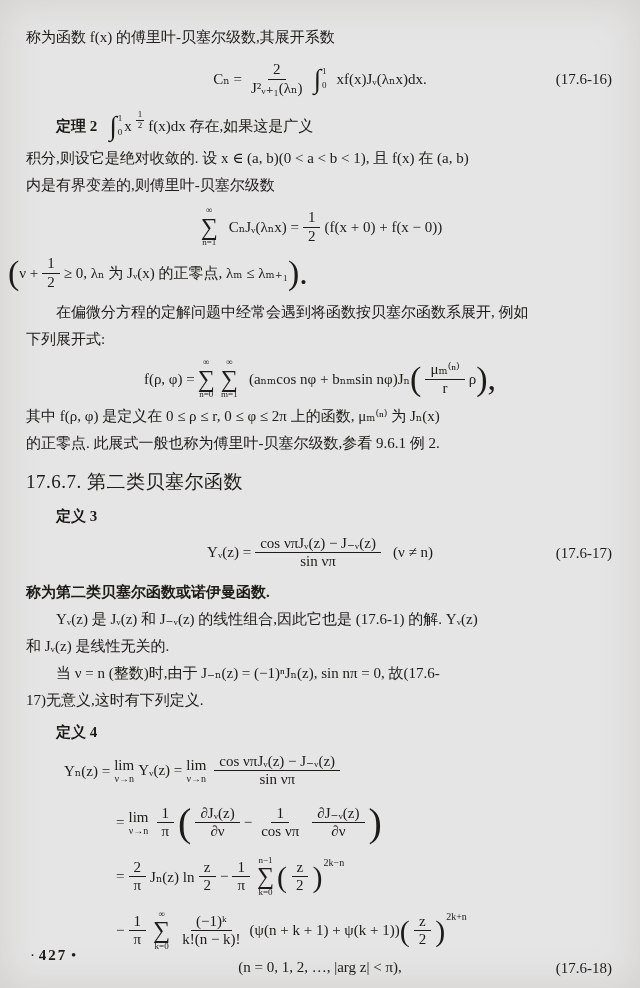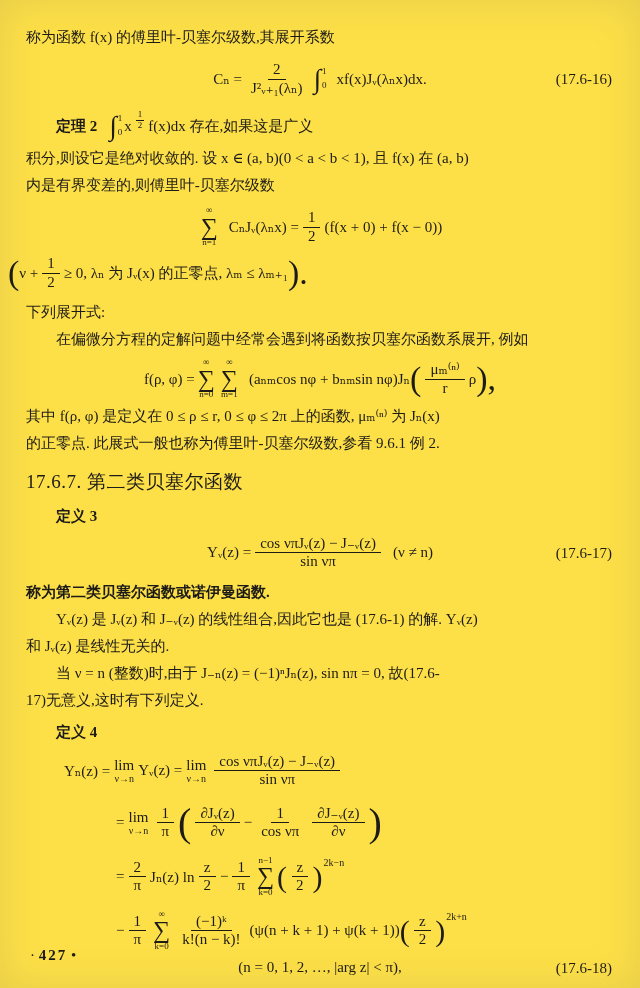--- a/index.html
+++ b/index.html
@@ -1,18 +1,18 @@
 <!DOCTYPE html>
 <html><head>
 <meta charset="utf-8">
 <style>
   html,body{margin:0;padding:0;background:#888;}
   .page{
     width:640px;height:988px;position:relative;margin:0 auto;
-    background:#fde047;
+    background:#e5e5e5;
     color:#1d1b17;
     font-family:"Liberation Serif","DejaVu Serif",serif;
     overflow:hidden;
     box-shadow:inset 0 0 40px rgba(120,110,90,.18);
   }
   .content{padding:24px 26px 0 26px;font-size:15px;}
   .tline{line-height:27px;white-space:nowrap;}
   .indent{padding-left:2em;}
   .blabel{font-weight:bold;margin-right:10px;}
   .boldline{font-weight:bold;}
@@ -118,22 +118,22 @@
       <span class="bp s34">(</span>
       <span>ν +</span>
       <span class="frac">
         <span class="num">1</span>
         <span class="den">2</span>
       </span>
       <span>≥ 0, λₙ 为 Jᵥ(x) 的正零点, λₘ ≤ λₘ₊₁</span>
       <span class="bp s34">).</span>
     </div>
 
+    <div class="tline indent">在偏微分方程的定解问题中经常会遇到将函数按贝塞尔函数系展开, 例如</div>
     <div class="tline">下列展开式:</div>
-    <div class="tline indent">在偏微分方程的定解问题中经常会遇到将函数按贝塞尔函数系展开, 例如</div>
 
     <div class="eqrow" style="margin:4px 0 2px;">
       <span>f(ρ, φ) =</span>
       <span class="bigop">
         <span class="lim">∞</span>
         <span class="op">∑</span>
         <span class="lim">n=0</span>
       </span>
       <span class="bigop">
         <span class="lim">∞</span>

